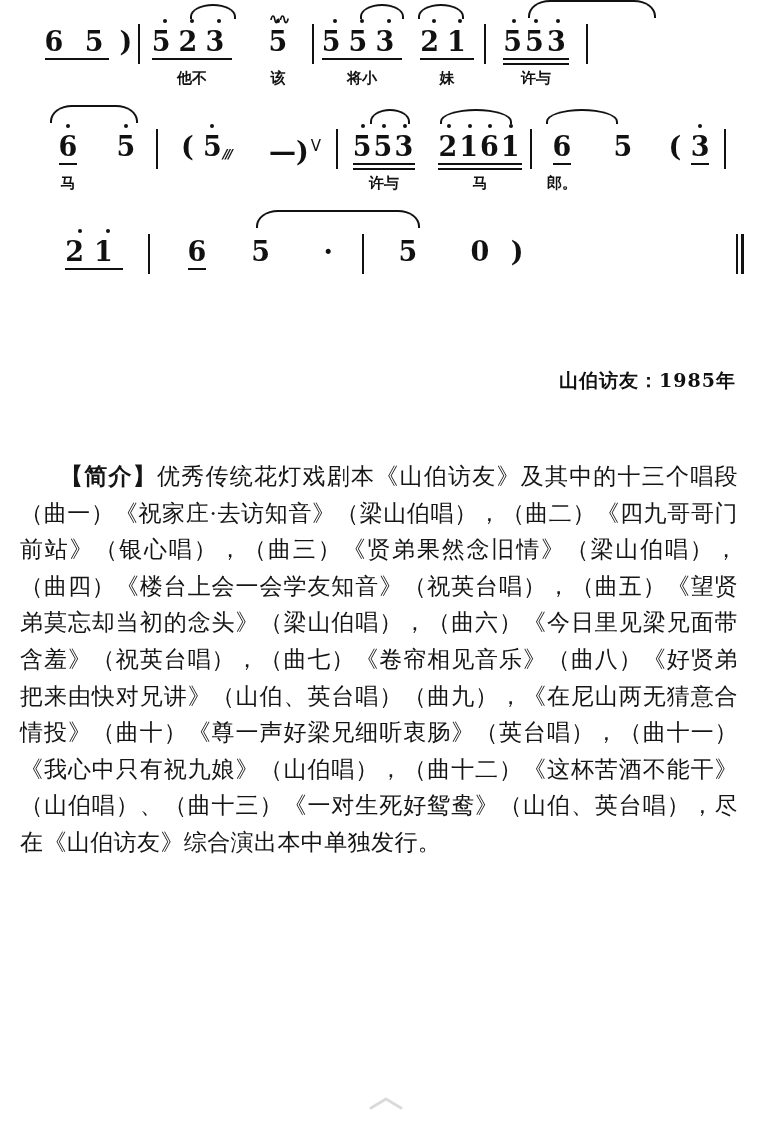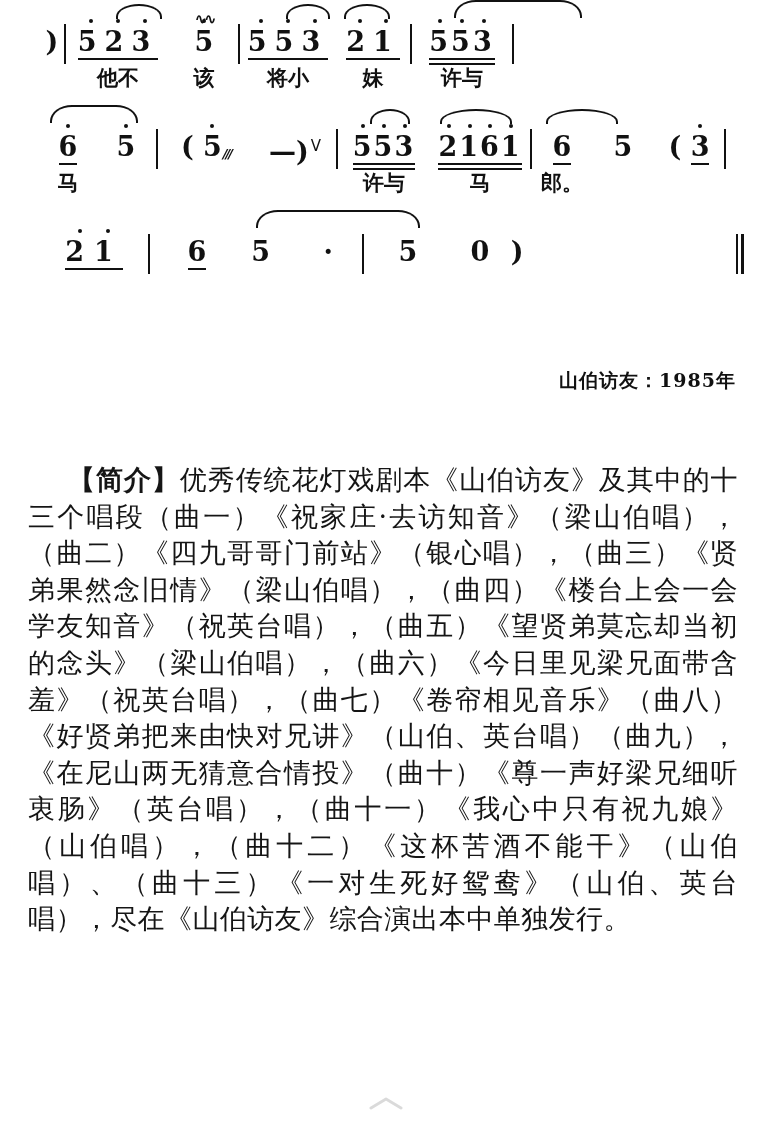--- a/index.html
+++ b/index.html
@@ -58,21 +58,21 @@
     font-size: 27px;
     line-height: 27px;
     letter-spacing: 0;
     white-space: nowrap;
   }
 
   .lyric {
     margin-top: 12px;
     font-family: "DejaVu Sans", "Liberation Sans", sans-serif;
     font-weight: 700;
-    font-size: 21px;
+    font-size: 15px;
     line-height: 23px;
     white-space: nowrap;
   }
 
   
   .beam1, .beam2 { position: relative; }
   .beam1::after, .beam2::after {
     content: "";
     position: absolute;
     left: 0; right: 0;
@@ -180,25 +180,25 @@
     top: 368px;
     font-family: "DejaVu Serif", "Liberation Serif", serif;
     font-size: 19px;
     font-weight: 600;
     letter-spacing: 1px;
   }
 
   
   .intro {
     position: absolute;
-    left: 28px;
+    left: 20px;
     right: 34px;
     top: 435px;
     font-family: "DejaVu Serif", "Liberation Serif", serif;
-    font-size: 27px;
+    font-size: 23px;
     line-height: 36.6px;
     text-align: justify;
     text-align-last: left;
     text-justify: inter-character;
     letter-spacing: 0.4px;
     text-indent: 40px;
     color: #151515;
   }
   .intro b { font-weight: 700; }
 
@@ -216,20 +216,23 @@
 </style>
 </head>
 <body>
 
 <div class="score">
 
   <div class="score-line line1">
     <div class="nrow">
 
 
+      <div class="cell" style="width:74px">
+        <div class="note beam1" style="letter-spacing:6px">6&nbsp;5</div>
+      </div>
 
       <div class="cell" style="width:24px">
         <div class="note">)</div>
       </div>
 
       <div class="bar"></div>
 
       <div class="cell" style="width:104px">
         <div class="slur" style="left:50px;width:42px"></div>
         <div class="note beam1" style="letter-spacing:8px">

